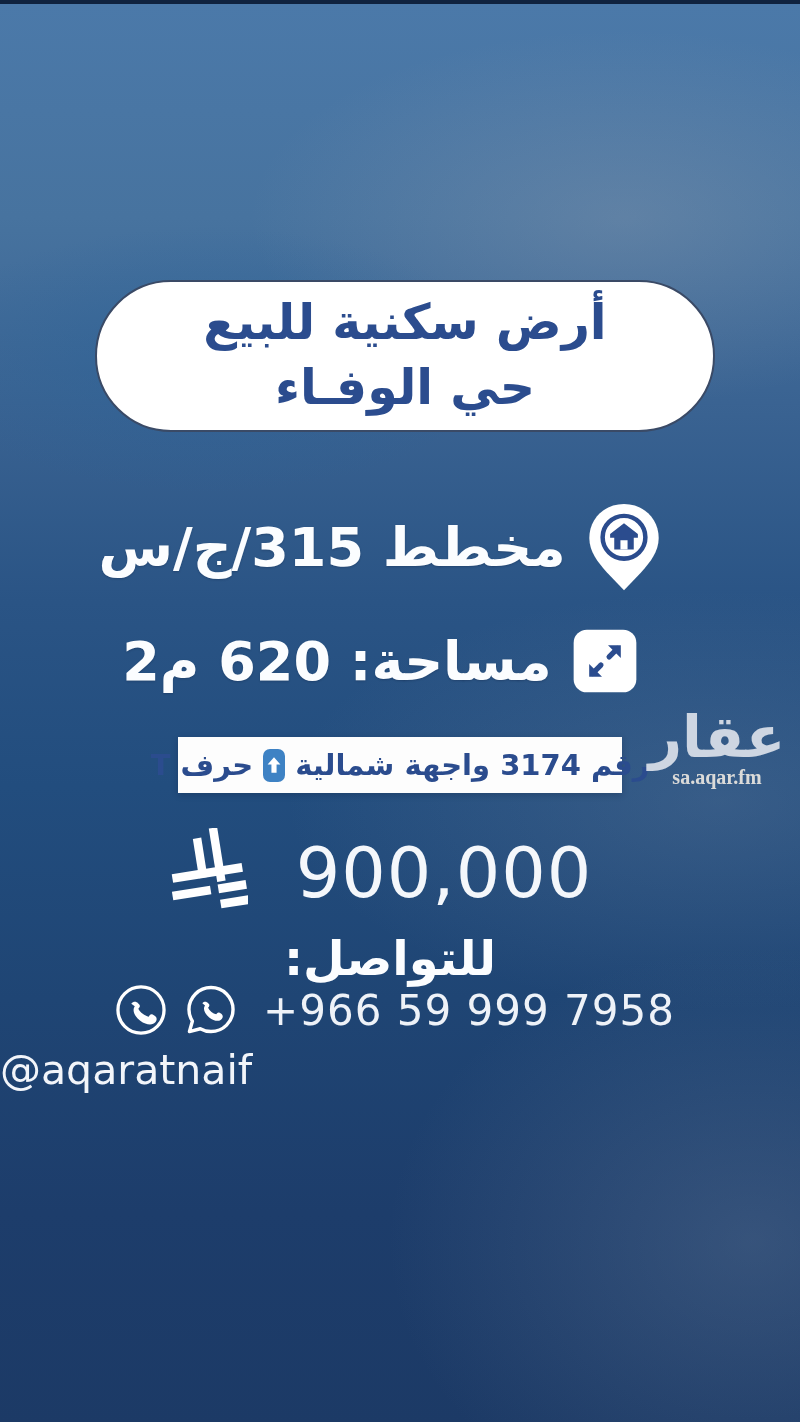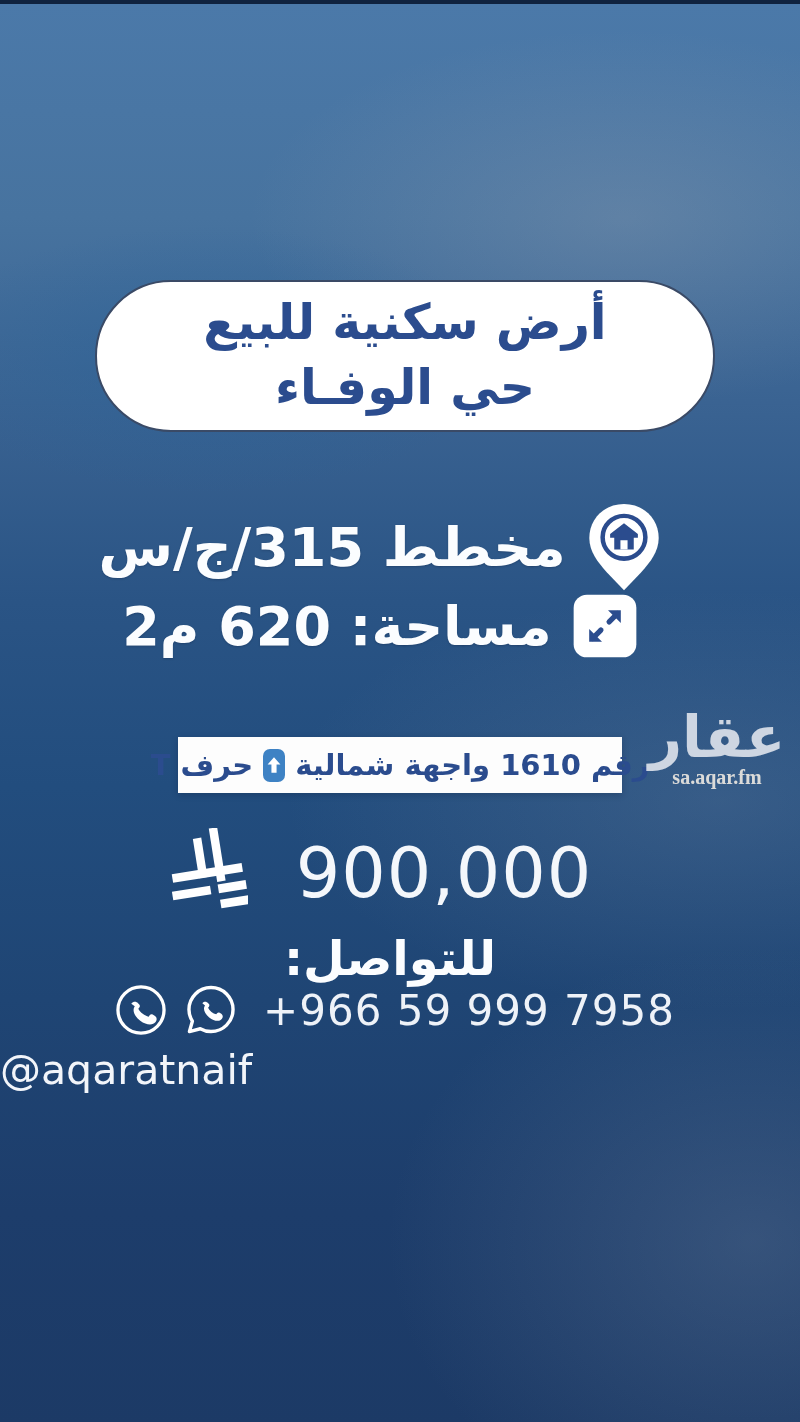--- a/index.html
+++ b/index.html
@@ -22,21 +22,21 @@
     background:#fff; border:2px solid #3a4a66; border-radius:78px;
     display:flex; flex-direction:column; align-items:center; justify-content:center;
     text-align:center;
   }
   .pill .t{ color:#2b4c8e; font-weight:700; font-size:49px; line-height:1.32; direction:rtl; }
 
   
   .row{ left:0; width:760px; display:flex; direction:rtl; align-items:center; justify-content:center; gap:20px; }
   .row .label{ color:#fbfdff; font-weight:700; font-size:54px; text-shadow:0 1px 2px rgba(10,25,50,.25); direction:rtl; white-space:nowrap; }
   .row-plan{ top:498px; }
-  .row-area{ top:589px;align-items:center; }
+  .row-area{ top:624px;align-items:center; }
   .icon-wrap{ display:flex; align-items:center; justify-content:center; }
 
   
   .infobar{
     left:178px; top:733px; width:444px; height:56px; background:#fdfdfd;
     display:flex; direction:rtl; align-items:center; justify-content:center; gap:10px;
     box-shadow:0 2px 6px rgba(10,25,50,.25);
   }
   .infobar .btxt{ color:#2b4c8e; font-weight:700; font-size:29px; direction:rtl; white-space:nowrap; }
   .badge{ width:33px; height:33px; background:#3e82c4; border-radius:7px; display:flex; align-items:center; justify-content:center; }
@@ -89,21 +89,21 @@
           <line x1="17.5" y1="22.5" x2="12.5" y2="27.5"></line>
         </g>
         <polygon points="29.6,10.4 29.6,18.2 21.8,10.4" fill="#2b4c8e"></polygon>
         <polygon points="10.4,29.6 10.4,21.8 18.2,29.6" fill="#2b4c8e"></polygon>
       </svg>
     </span>
     <span class="label">مساحة: 620 م2</span>
   </div>
 
   <div class="abs infobar">
-    <span class="btxt">رقم 1610 واجهة شمالية</span>
+    <span class="btxt">رقم 3174 واجهة شمالية</span>
     <span class="badge">
       <svg width="22" height="22" viewBox="0 0 24 24">
         <path d="M12 3.5l7 8h-4.2v9H9.2v-9H5z" fill="#ffffff"></path>
       </svg>
     </span>
     <span class="btxt">حرف T</span>
   </div>
 
   <div class="abs brand">
     <div class="logo">عقار</div>

